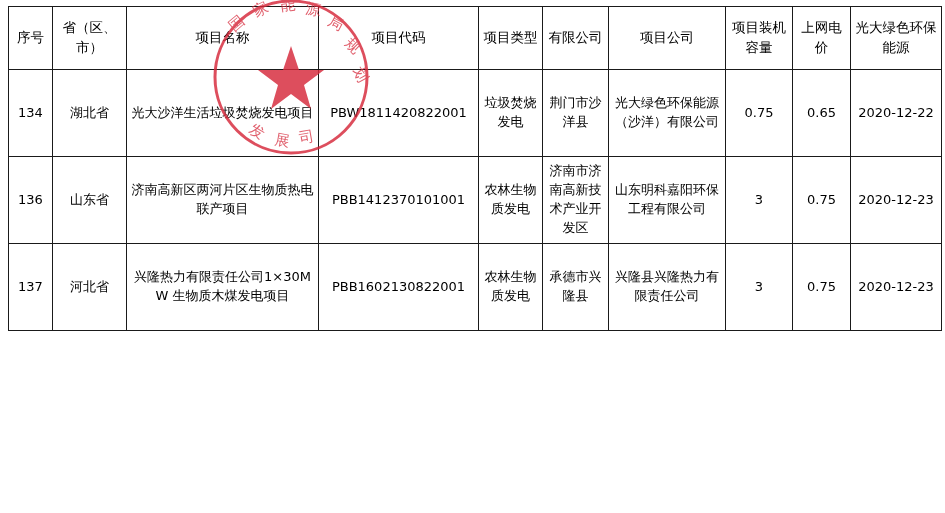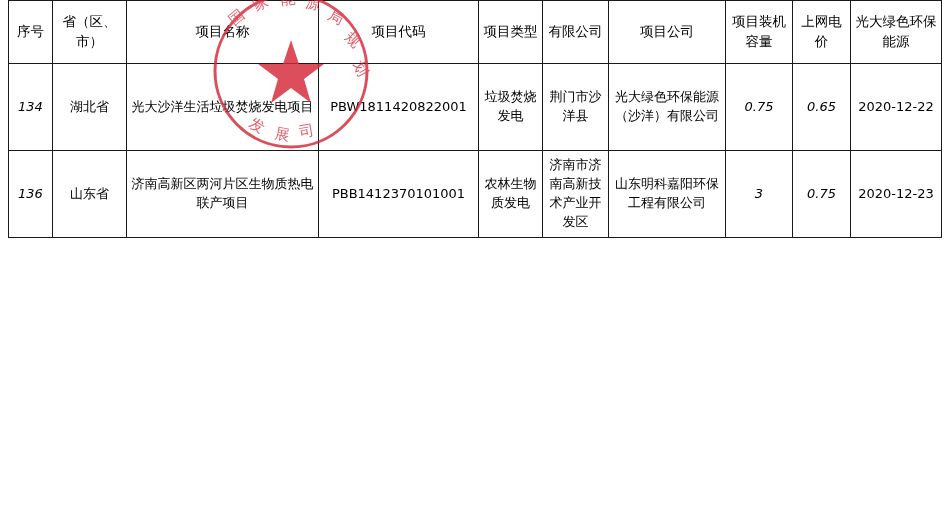--- a/index.html
+++ b/index.html
@@ -18,21 +18,21 @@
   .page {
     position: relative;
     width: 945px;
     height: 513px;
     box-sizing: border-box;
   }
   table.doc-table {
     border-collapse: collapse;
     width: 933px;
     margin-left: 8px;
-    margin-top: 0;
+    margin-top: 6px;
     table-layout: fixed;
   }
   table.doc-table th,
   table.doc-table td {
     border: 1px solid #1a1a1a;
     text-align: center;
     vertical-align: middle;
     font-size: 13px;
     line-height: 1.45;
     padding: 3px 2px;
@@ -64,21 +64,20 @@
     font-size: 13.5px;
     letter-spacing: 0px;
     word-break: keep-all;
   }
   .cell-name, .cell-company, .cell-place, .cell-type {
     padding-left: 6px;
     padding-right: 6px;
   }
   .cell-num {
     font-size: 13.5px;
-    font-style: italic;
   }
   .cell-date {
     font-size: 13px;
     word-break: keep-all;
   }
   
   .stamp {
     position: absolute;
     left: 198px;
     top: -22px;
@@ -139,20 +138,32 @@
         <td>山东省</td>
         <td class="cell-name">济南高新区两河片区生物质热电联产项目</td>
         <td class="cell-code">PBB1412370101001</td>
         <td class="cell-type">农林生物质发电</td>
         <td class="cell-place">济南市济南高新技术产业开发区</td>
         <td class="cell-company">山东明科嘉阳环保工程有限公司</td>
         <td class="cell-num">3</td>
         <td class="cell-num">0.75</td>
         <td class="cell-date">2020-12-23</td>
       </tr>
+      <tr>
+        <td class="cell-num">137</td>
+        <td>河北省</td>
+        <td class="cell-name">兴隆热力有限责任公司1×30MW 生物质木煤发电项目</td>
+        <td class="cell-code">PBB1602130822001</td>
+        <td class="cell-type">农林生物质发电</td>
+        <td class="cell-place">承德市兴隆县</td>
+        <td class="cell-company">兴隆县兴隆热力有限责任公司</td>
+        <td class="cell-num">3</td>
+        <td class="cell-num">0.75</td>
+        <td class="cell-date">2020-12-23</td>
+      </tr>
     </tbody>
   </table>
 
   <div class="stamp">
     <svg width="186" height="186" viewBox="0 0 186 186" xmlns="http://www.w3.org/2000/svg">
       <g fill="none" stroke="#d6283a" stroke-width="3">
         <circle cx="93" cy="93" r="76"></circle>
       </g>
       <g fill="#d6283a">
         <polygon points="93,62 101,86 126,86 106,101 113,125 93,110 73,125 80,101 60,86 85,86"></polygon>

